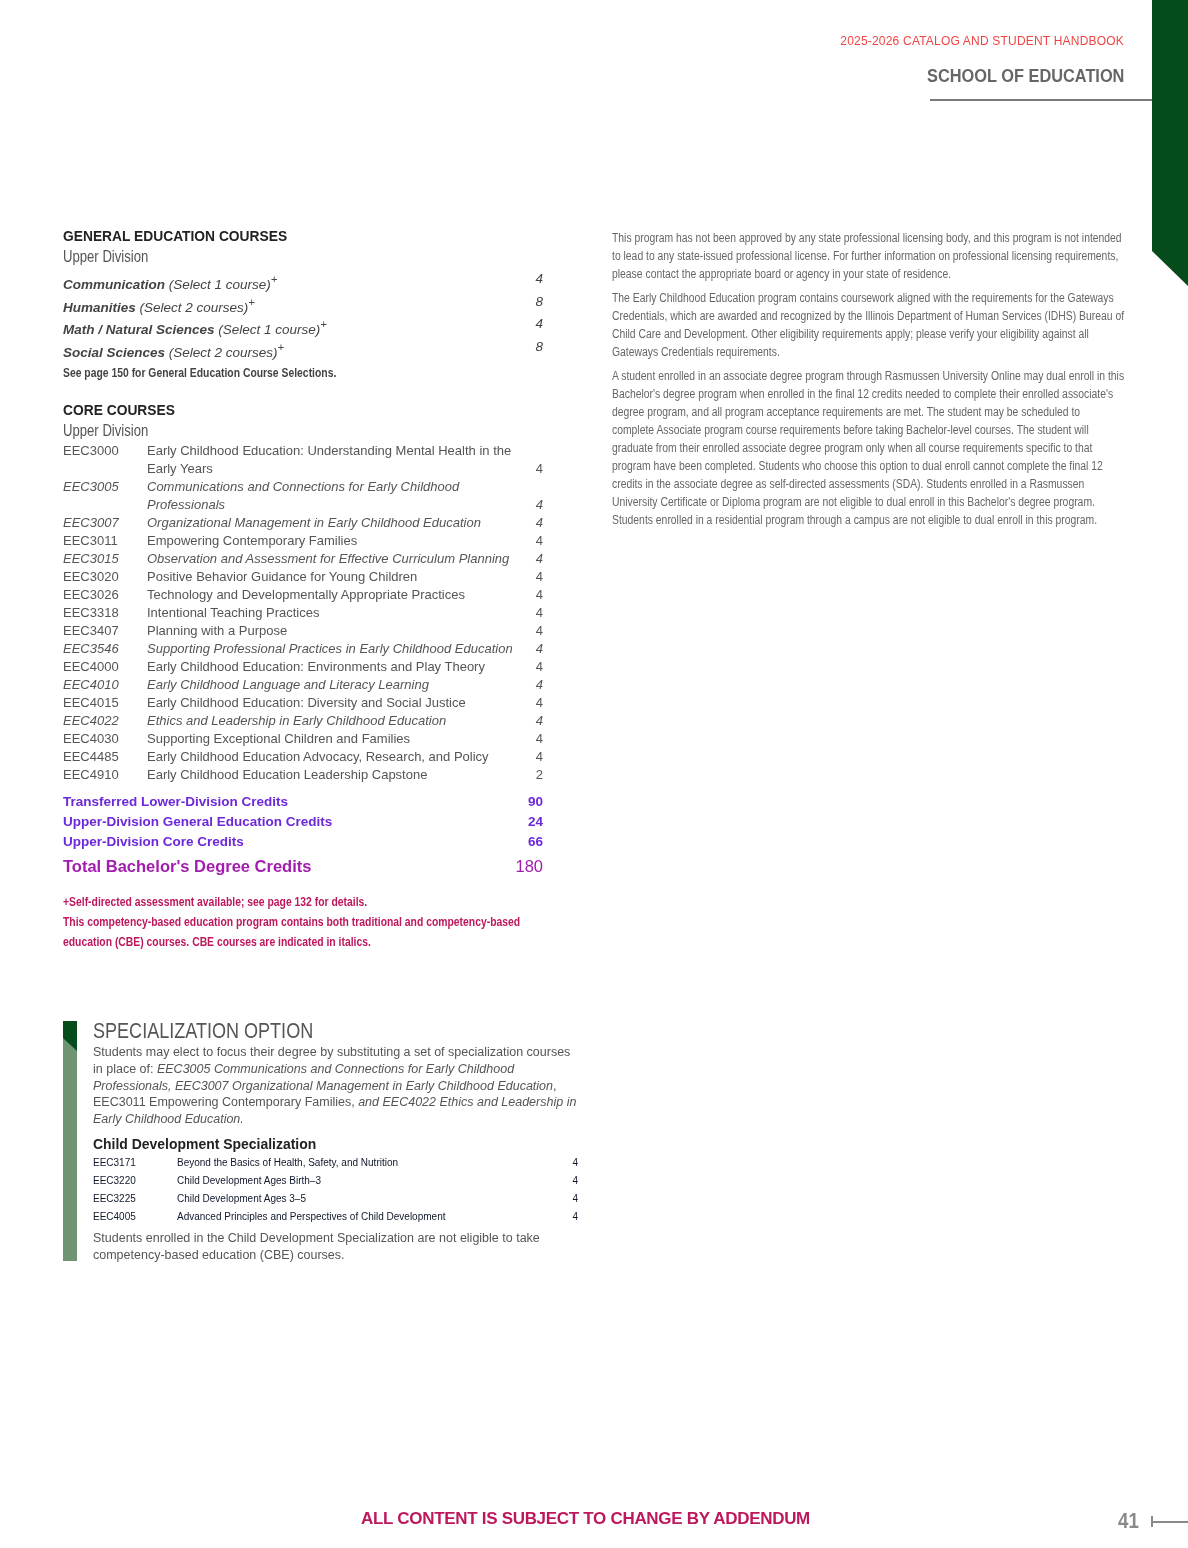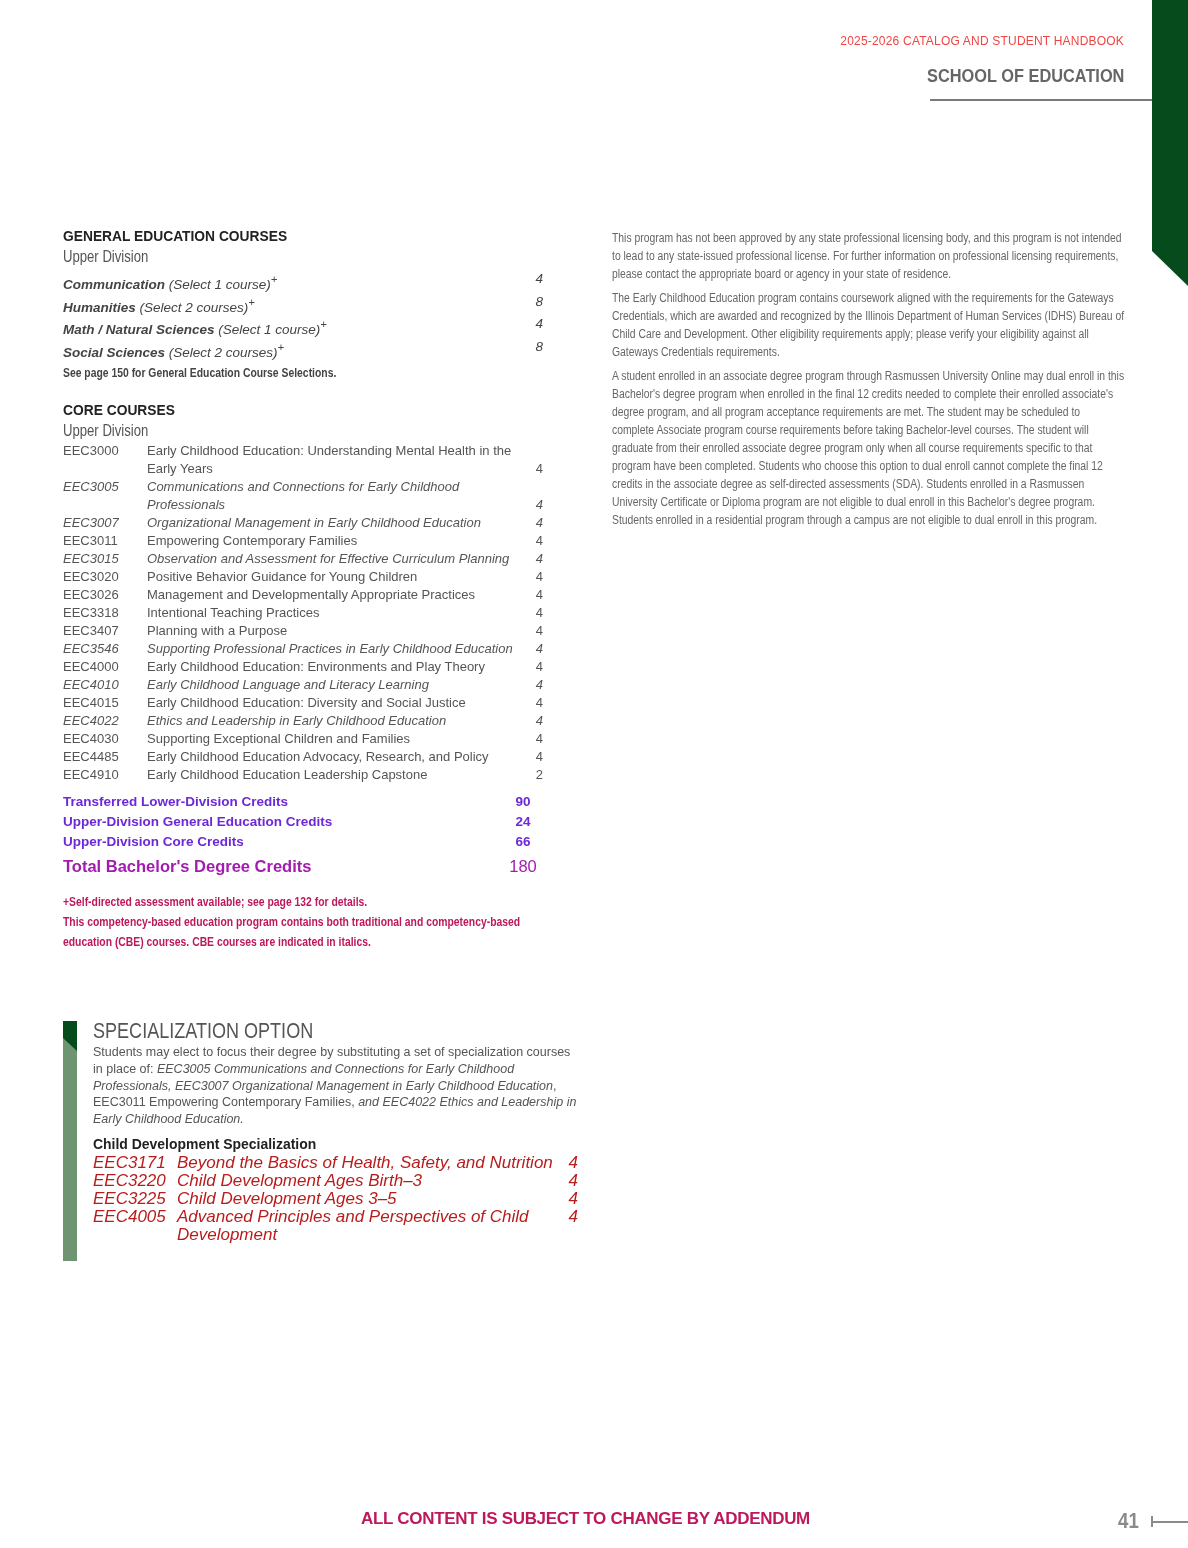--- a/index.html
+++ b/index.html
@@ -24,37 +24,37 @@
 
   .core { margin-top:0; }
   .crow { display:flex; font-size:13px; color:#555; line-height:18px; }
   .crow.it { font-style:italic; }
   .crow .code { width:84px; flex:none; }
   .crow .title { flex:1; }
   .crow .cr { width:20px; text-align:right; flex:none; align-self:flex-end; }
 
   .totals { margin-top:8px; }
   .trow { display:flex; justify-content:space-between; font-size:13.5px; color:#6d28d9; font-weight:bold; line-height:20px; }
-  .trow .v { width:40px; text-align:center; }
+  .trow .v { width:40px; text-align:right; }
   .trow.grand { font-size:16.5px; line-height:26px; margin-top:1px; font-weight:normal; color:#a21caf; }
   .trow.grand span:first-child { font-weight:bold; }
 
   .footnotes { margin-top:14px; font-size:12.5px; color:#be185d; font-weight:bold; line-height:18px; width:560px; }
   .footnotes p { margin:0; transform:scaleX(0.83); transform-origin:left center; white-space:nowrap; }
   .footnotes p + p { margin-top:2px; }
 
   
   .spec-bar { position:absolute; left:63px; top:1021px; width:14px; height:240px; background:#6f9472; }
   .spec-bar-top { position:absolute; left:0; top:0; width:14px; height:30px; }
   .spec { position:absolute; left:93px; top:1018px; width:485px; }
   .spec-title { font-size:22px; color:#555; line-height:26px; transform:scaleX(0.82); transform-origin:left center; white-space:nowrap; }
   .spec-desc { font-size:12.5px; color:#555; line-height:16.8px; margin-top:0; }
   .spec-desc i { font-style:italic; }
   .spec-sub { font-size:15.5px; font-weight:bold; color:#222; margin-top:6px; line-height:20px; transform:scaleX(0.9); transform-origin:left center; white-space:nowrap; }
-  .srow { display:flex; font-size:17px; color:#b91c1c; line-height:18px;font-style:italic; }
+  .srow { display:flex; font-size:10px; color:#0f172a; line-height:18px; }
   .srow .code { width:84px; flex:none; }
   .srow .title { flex:1; }
   .srow .cr { width:20px; text-align:right; flex:none; }
   .spec-note { font-size:12.5px; color:#555; line-height:17px; margin-top:4px; }
 
   
   .right { position:absolute; left:612px; top:229px; width:512px; font-size:12.5px; color:#666; line-height:18px; }
   .right p { margin:0 0 6px 0; transform:scaleX(0.83); transform-origin:left top; width:617px; }
 
   
@@ -127,21 +127,21 @@
         <span class="title">Observation and Assessment for Effective Curriculum Planning</span>
         <span class="cr">4</span>
       </div>
       <div class="crow">
         <span class="code">EEC3020</span>
         <span class="title">Positive Behavior Guidance for Young Children</span>
         <span class="cr">4</span>
       </div>
       <div class="crow">
         <span class="code">EEC3026</span>
-        <span class="title">Management and Developmentally Appropriate Practices</span>
+        <span class="title">Technology and Developmentally Appropriate Practices</span>
         <span class="cr">4</span>
       </div>
       <div class="crow">
         <span class="code">EEC3318</span>
         <span class="title">Intentional Teaching Practices</span>
         <span class="cr">4</span>
       </div>
       <div class="crow">
         <span class="code">EEC3407</span>
         <span class="title">Planning with a Purpose</span>
@@ -239,20 +239,21 @@
         <span class="code">EEC3225</span>
         <span class="title">Child Development Ages 3–5</span>
         <span class="cr">4</span>
       </div>
       <div class="srow">
         <span class="code">EEC4005</span>
         <span class="title">Advanced Principles and Perspectives of Child Development</span>
         <span class="cr">4</span>
       </div>
     </div>
+  <div class="spec-note">Students enrolled in the Child Development Specialization are not eligible to take competency-based education (CBE) courses.</div>
 </div>
 
 <div class="right cond">
   <p>This program has not been approved by any state professional licensing body, and this program is not intended to lead to any state-issued professional license. For further information on professional licensing requirements, please contact the appropriate board or agency in your state of residence.</p>
   <p>The Early Childhood Education program contains coursework aligned with the requirements for the Gateways Credentials, which are awarded and recognized by the Illinois Department of Human Services (IDHS) Bureau of Child Care and Development. Other eligibility requirements apply; please verify your eligibility against all Gateways Credentials requirements.</p>
   <p>A student enrolled in an associate degree program through Rasmussen University Online may dual enroll in this Bachelor's degree program when enrolled in the final 12 credits needed to complete their enrolled associate's degree program, and all program acceptance requirements are met. The student may be scheduled to complete Associate program course requirements before taking Bachelor-level courses. The student will graduate from their enrolled associate degree program only when all course requirements specific to that program have been completed.  Students who choose this option to dual enroll cannot complete the final 12 credits in the associate degree as self-directed assessments (SDA). Students enrolled in a Rasmussen University Certificate or Diploma program are not eligible to dual enroll in this Bachelor's degree program. Students enrolled in a residential program through a campus are not eligible to dual enroll in this program.</p>
 </div>
 
 <div class="footer-text">ALL CONTENT IS SUBJECT TO CHANGE BY ADDENDUM</div>
 <div class="page-num cond">41</div>

